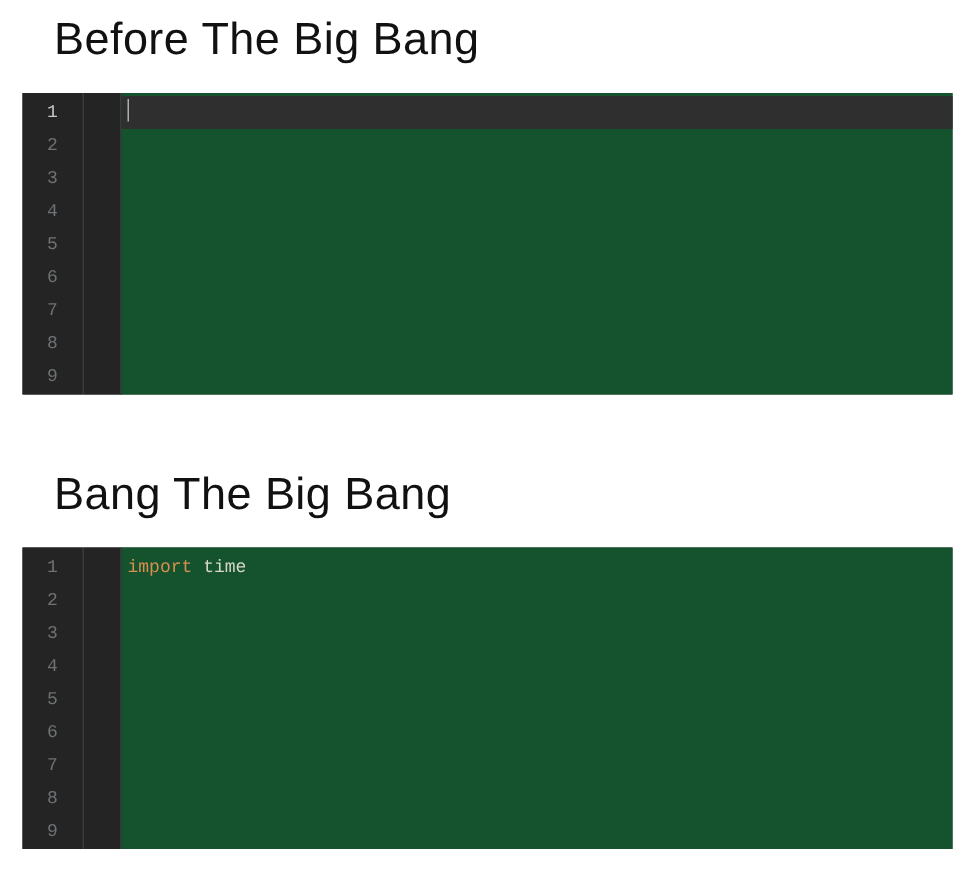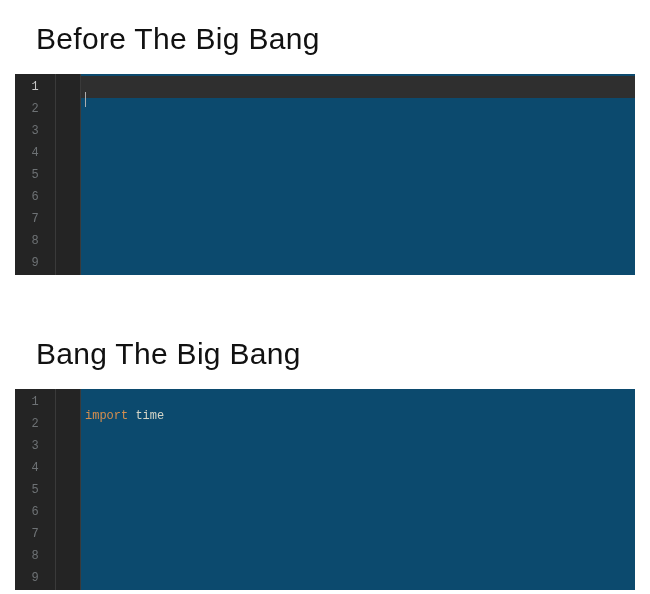--- a/index.html
+++ b/index.html
@@ -8,21 +8,21 @@
       height: 594px;
       background: #ffffff;
       font-family: "Segoe UI", -apple-system, BlinkMacSystemFont, sans-serif;
       overflow: hidden;
     }
     .panel-heading {
       font-size: 30px;
       font-weight: 400;
       color: #111;
       margin-left: 36px;
-      margin-top: 22px;
+      margin-top: 10px;
       margin-bottom: 18px;
       letter-spacing: 0.3px;
     }
     .editor {
       margin: 0 15px;
       background: #242424;
       display: flex;
       font-family: Consolas, "Courier New", monospace;
       font-size: 12px;
       line-height: 22px;
@@ -55,24 +55,24 @@
       content: "";
       position: absolute;
       right: 0;
       top: 0;
       bottom: 0;
       width: 1px;
       background: #3a3a3a;
     }
     .code-area {
       flex: 1;
-      background: #0c4a6e;
+      background: #14532d;
       position: relative;
       padding-left: 4px;
-      padding-top: 16px;
+      padding-top: 2px;
     }
     .current-line-hl {
       position: absolute;
       top: 2px;
       left: 0;
       right: 0;
       height: 22px;
       background: #2f2f2f;
       z-index: 0;
     }

